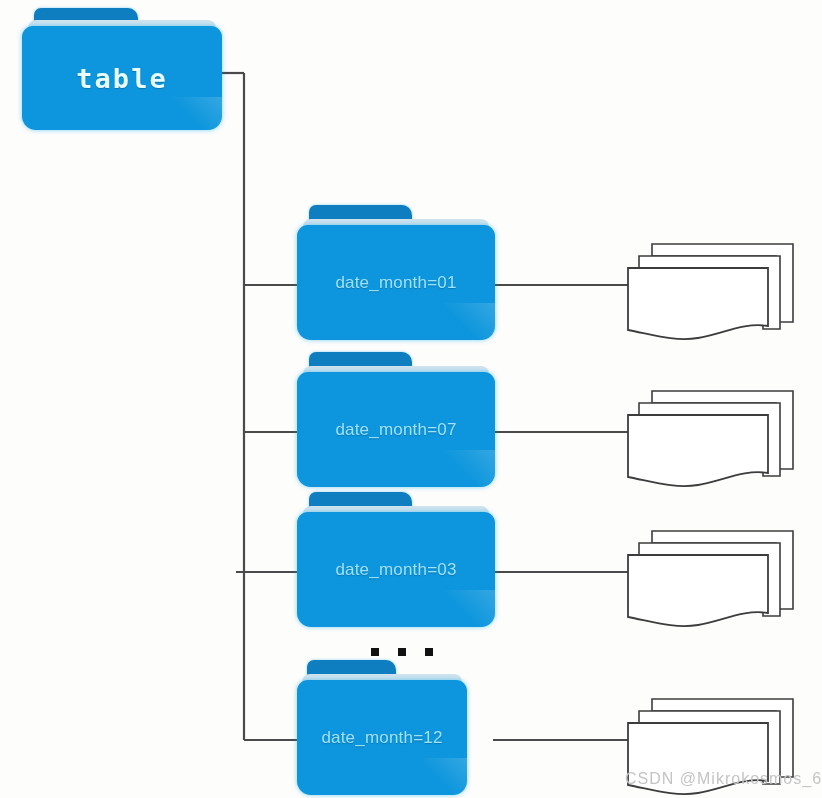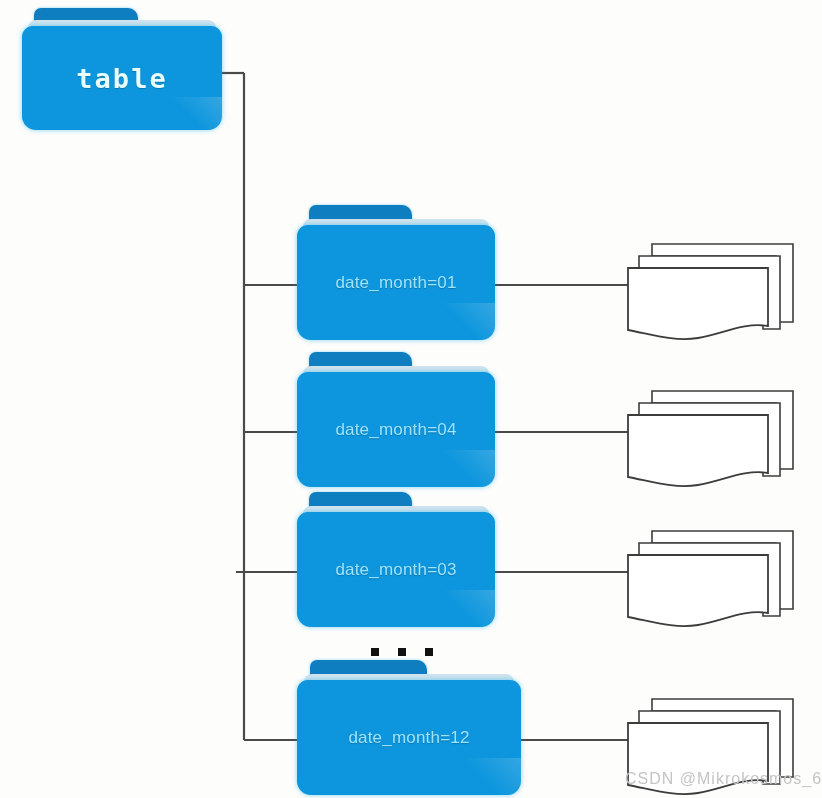--- a/index.html
+++ b/index.html
@@ -163,39 +163,39 @@
     <div class="lip"></div>
     <div class="body">
       <span class="folder-label">date_month=01</span>
     </div>
   </div>
 
   <div class="folder" style="left:297px; top:352px; width:198px; height:135px;">
     <div class="tab"></div>
     <div class="lip"></div>
     <div class="body">
-      <span class="folder-label">date_month=04</span>
+      <span class="folder-label">date_month=07</span>
     </div>
   </div>
 
   <div class="folder" style="left:297px; top:492px; width:198px; height:135px;">
     <div class="tab"></div>
     <div class="lip"></div>
     <div class="body">
       <span class="folder-label">date_month=03</span>
     </div>
   </div>
 
   <div id="ellipsis" style="left:371px; top:648px;">
     <i></i>
     <i></i>
     <i></i>
   </div>
 
-  <div class="folder" style="left:297px; top:660px; width:224px; height:135px;">
+  <div class="folder" style="left:297px; top:660px; width:170px; height:135px;">
     <div class="tab"></div>
     <div class="lip"></div>
     <div class="body">
       <span class="folder-label">date_month=12</span>
     </div>
   </div>
 
   <div class="docstack" style="left:626px; top:222px;">
     <svg width="175" height="120" viewBox="0 0 175 120">
       <path d="M26 22 L167 22 L167 100 L150 100 L150 34 L26 34 Z" fill="#ffffff" stroke="#3c3c3c" stroke-width="1.6" stroke-linejoin="miter"></path>

